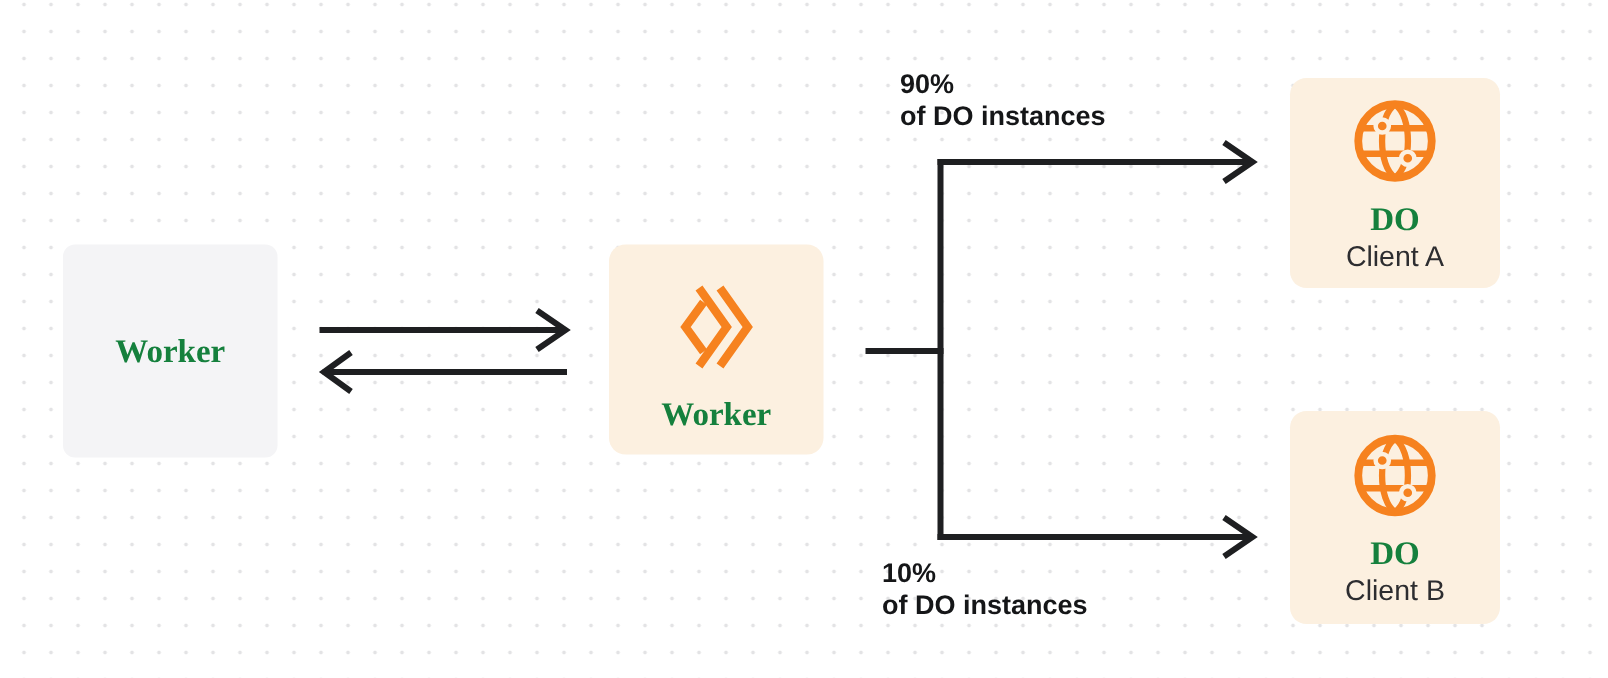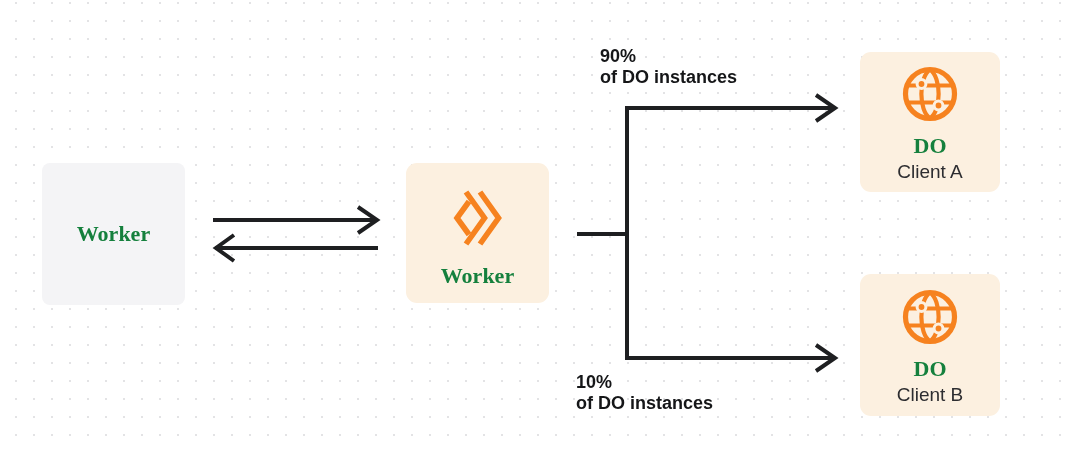--- a/index.html
+++ b/index.html
@@ -32,21 +32,21 @@
   .node-do-b{left:860px;top:274px;width:140px;height:142px;justify-content:flex-start;padding-top:13px;}
   .box-title{font-size:22px;font-weight:700;color:#15803d;line-height:1.15;font-family:Liberation Serif, serif;}
   .box-subtitle{font-size:19px;font-weight:400;color:#2d2d30;line-height:1.25;margin-top:2px;}
   .worker-label{margin-top:14px;}
   .do-title{margin-top:9px;}
   .branch-label{
     position:absolute;width:240px;
     font-size:18px;font-weight:700;color:#151618;line-height:21px;
   }
   .branch-label-top{left:600px;top:46px;}
-  .branch-label-bottom{left:576px;top:372px;}
+  .branch-label-bottom{left:588px;top:372px;}
   .icon-workers{width:58px;height:62px;display:block;}
   .icon-globe{width:60px;height:60px;display:block;}
 </style>
 </head>
 <body>
 
 <div class="canvas">
 
   <svg class="connectors" viewBox="0 0 1072 452" aria-hidden="true">
     <path d="M213,220 L376,220 M358,207 L377,220 L358,233"></path>

